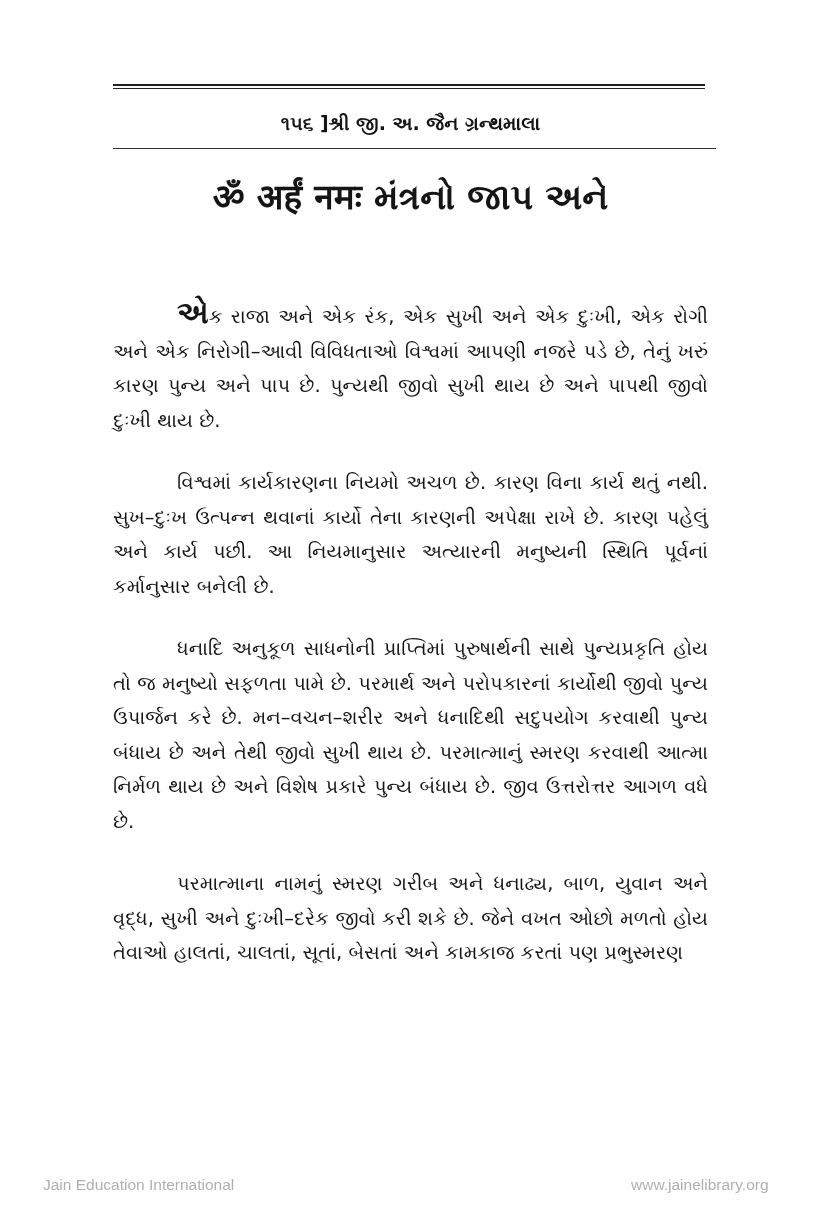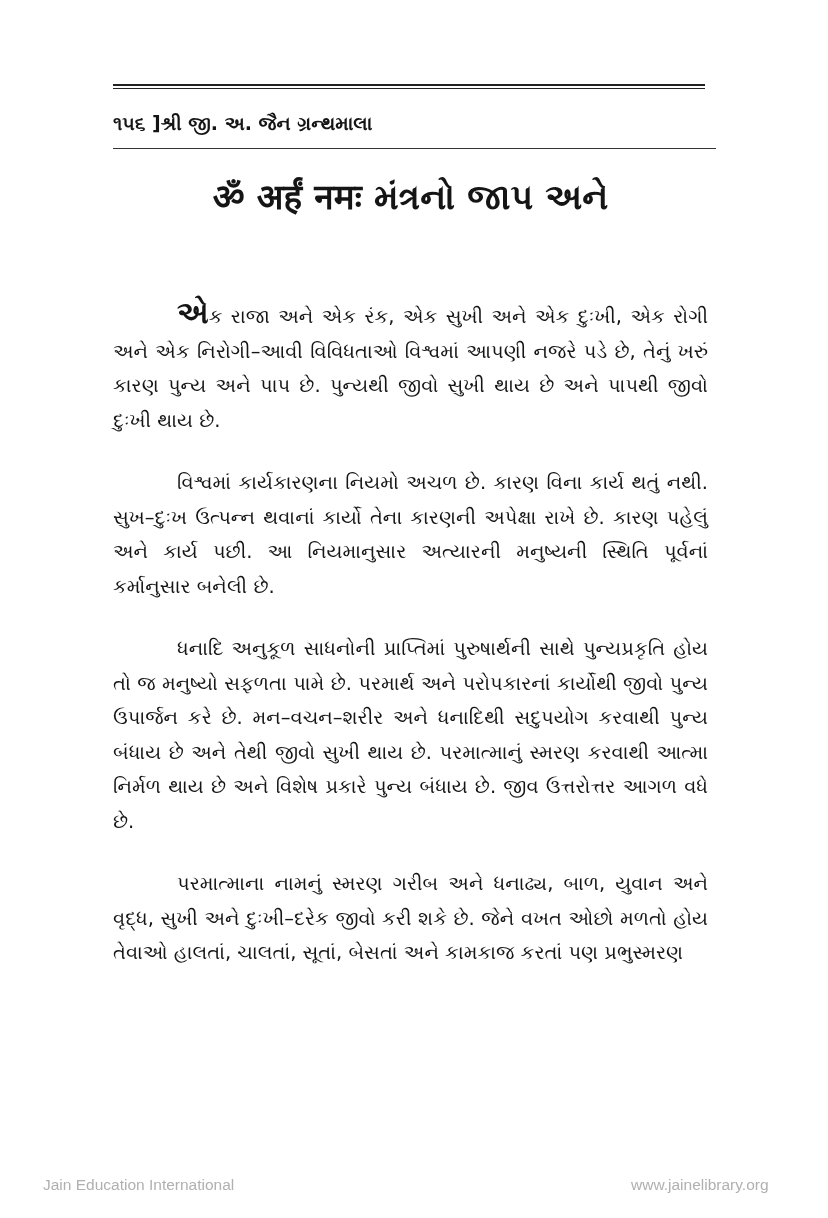--- a/index.html
+++ b/index.html
@@ -7,21 +7,21 @@
       width: 828px; height: 1218px; position: relative; overflow: hidden;
       font-family: "DejaVu Sans", sans-serif; color: #151515;
     }
     .page { position: absolute; left: 0; top: 0; width: 828px; height: 1218px; }
     .rule-top {
       position: absolute; left: 113px; top: 84px; width: 592px; height: 5px;
       border-top: 2px solid #222; border-bottom: 1.5px solid #222; box-sizing: border-box;
     }
     .header-row {
       position: absolute; left: 113px; top: 108px; width: 595px; height: 30px;
-      display: flex; justify-content: flex-start; align-items: center;
+      display: flex; justify-content: center; align-items: center;
       font-weight: bold; font-size: 19px;
     }
     .rule-under {
       position: absolute; left: 113px; top: 148px; width: 603px; height: 0;
       border-top: 1.5px solid #333;
     }
     .title {
       position: absolute; left: 113px; top: 168px; width: 595px;
       text-align: center; font-size: 35px; line-height: 58px; font-weight: bold;
     }

